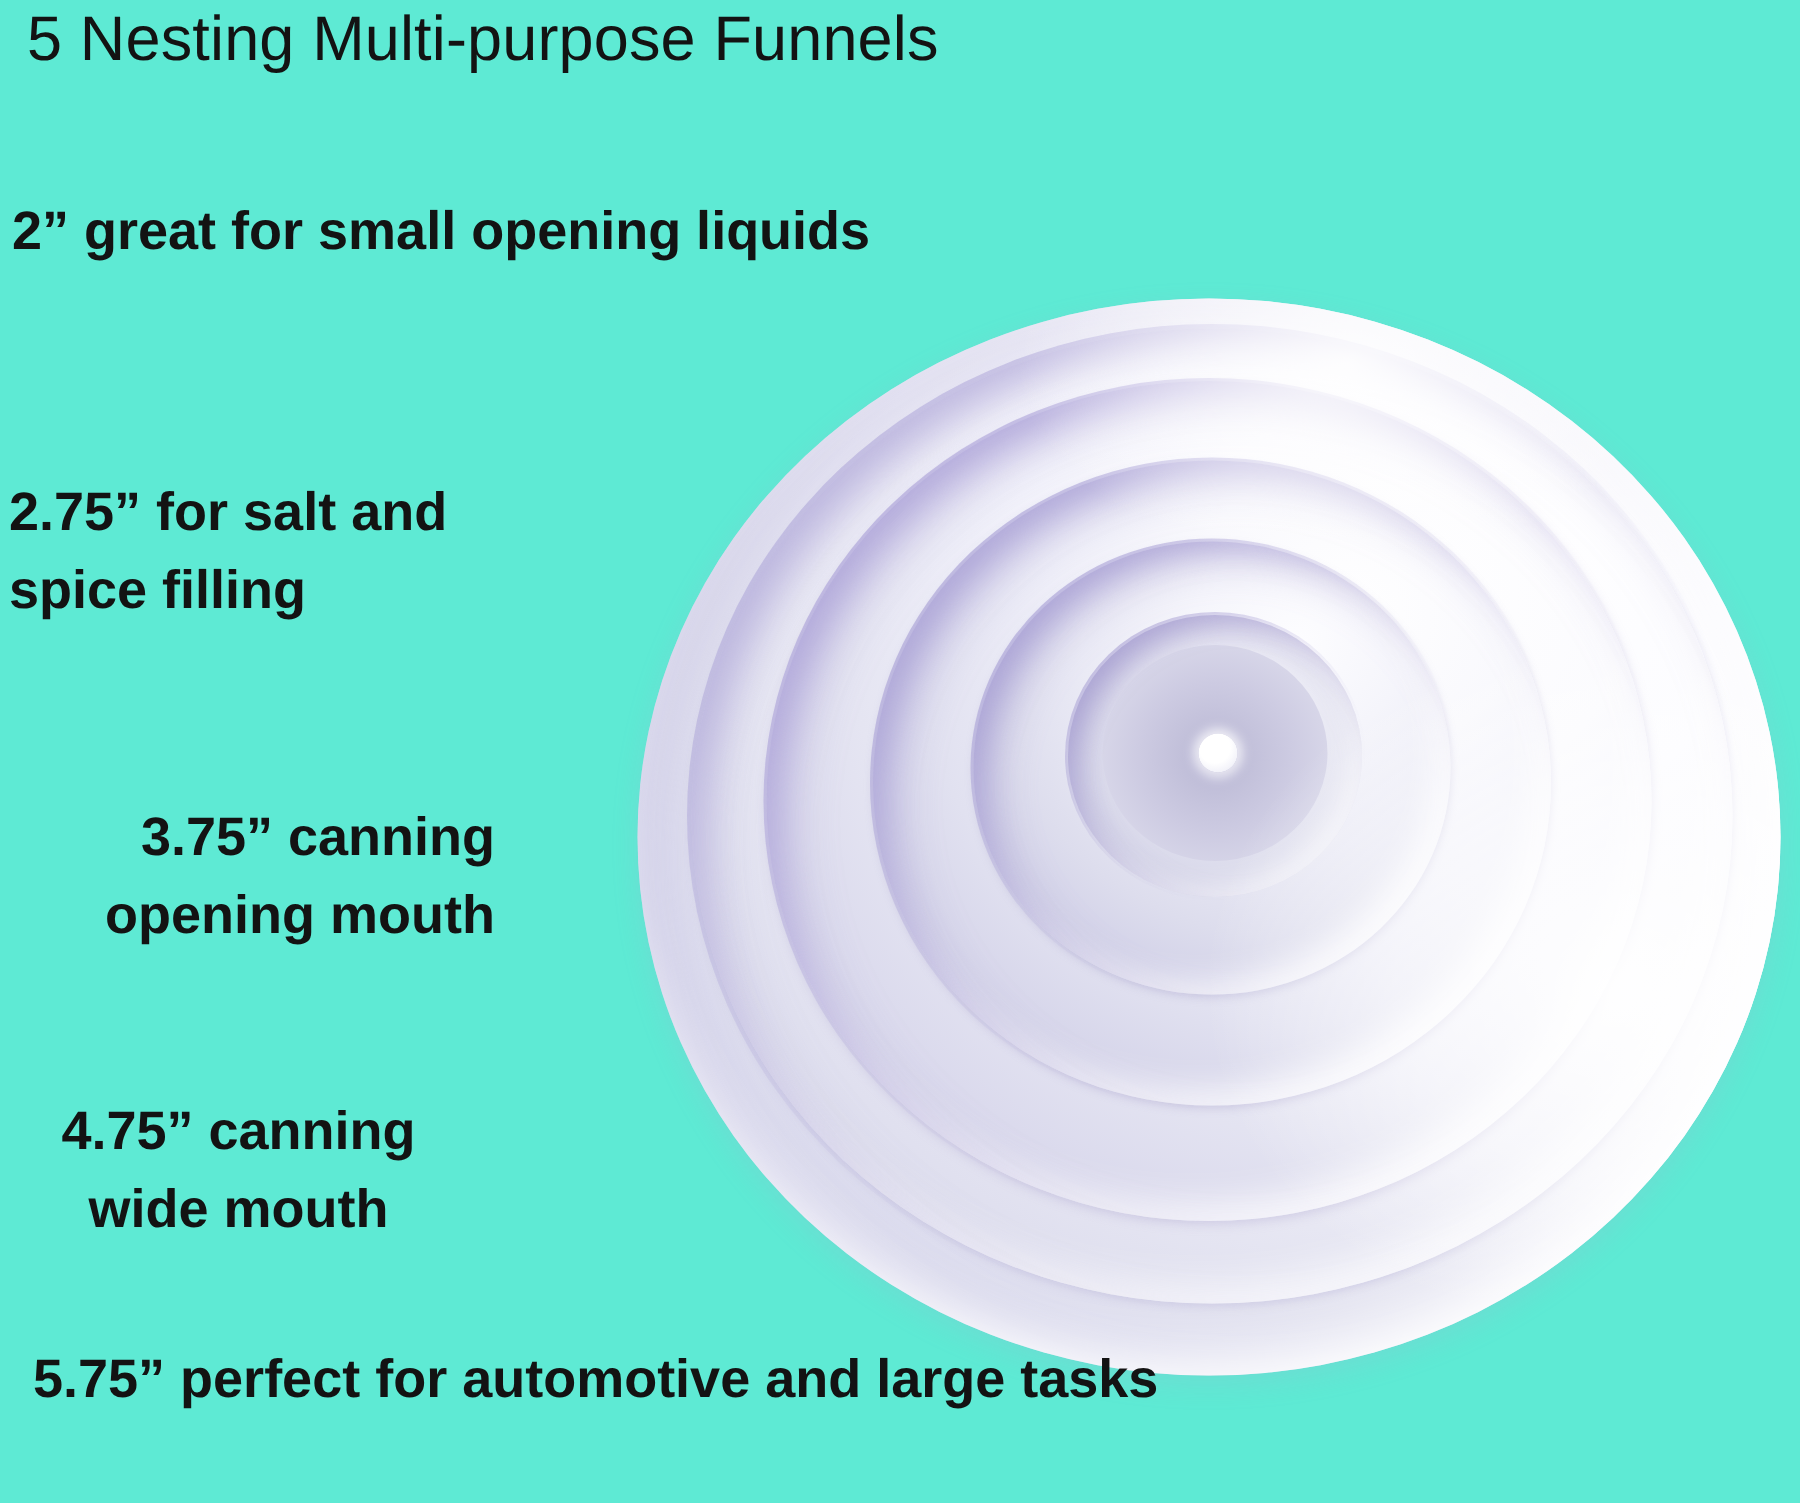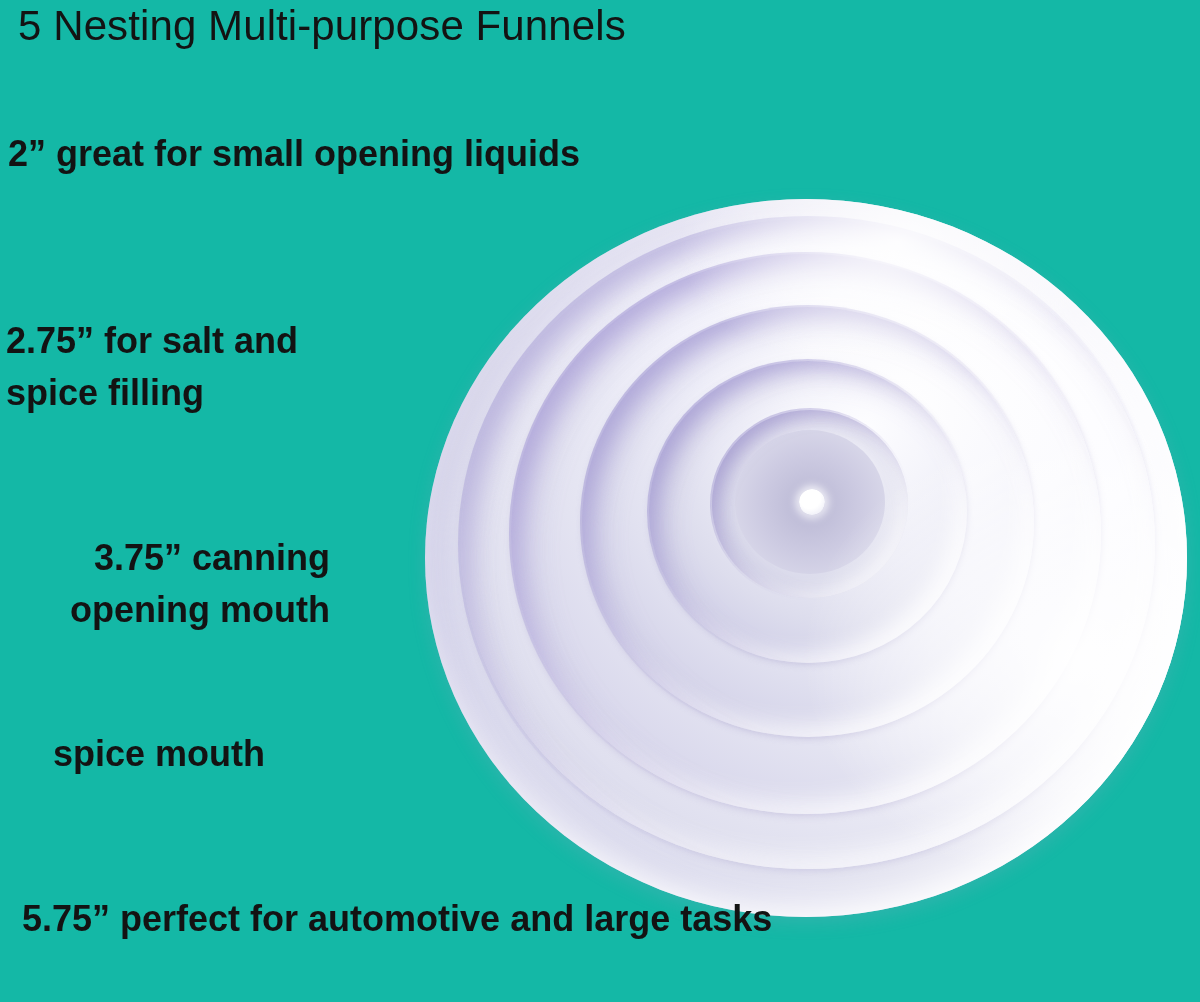--- a/index.html
+++ b/index.html
@@ -10,21 +10,21 @@
   }
   body {
     font-family: "Liberation Sans", sans-serif;
     color: #111111;
   }
 
   #page {
     position: relative;
     width: 1200px;
     height: 1002px;
-    background: #14b8a6;
+    background: #5eead4;
     overflow: hidden;
   }
 
   
   .title {
     position: absolute;
     left: 18px;
     top: 2px;
     font-size: 42px;
     line-height: 48px;
@@ -318,20 +318,21 @@
     <span class="line">2.75” for salt and</span>
     <span class="line">spice filling</span>
   </div>
 
   <div class="callout callout-375">
     <span class="line">3.75” canning</span>
     <span class="line">opening mouth</span>
   </div>
 
   <div class="callout callout-475">
-    <span class="line">spice mouth</span>
+    <span class="line">4.75” canning</span>
+    <span class="line">wide mouth</span>
   </div>
 
   <div class="callout callout-575">
     <span class="line">5.75” perfect for automotive and large tasks</span>
   </div>
 
 </div>
 
 </body></html>

